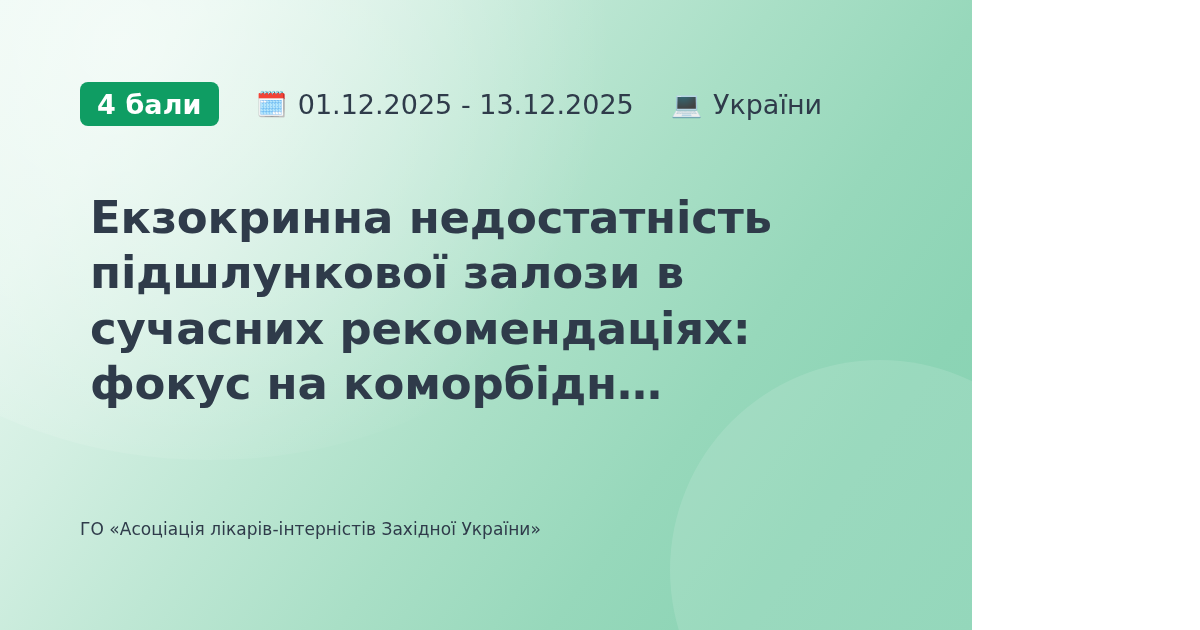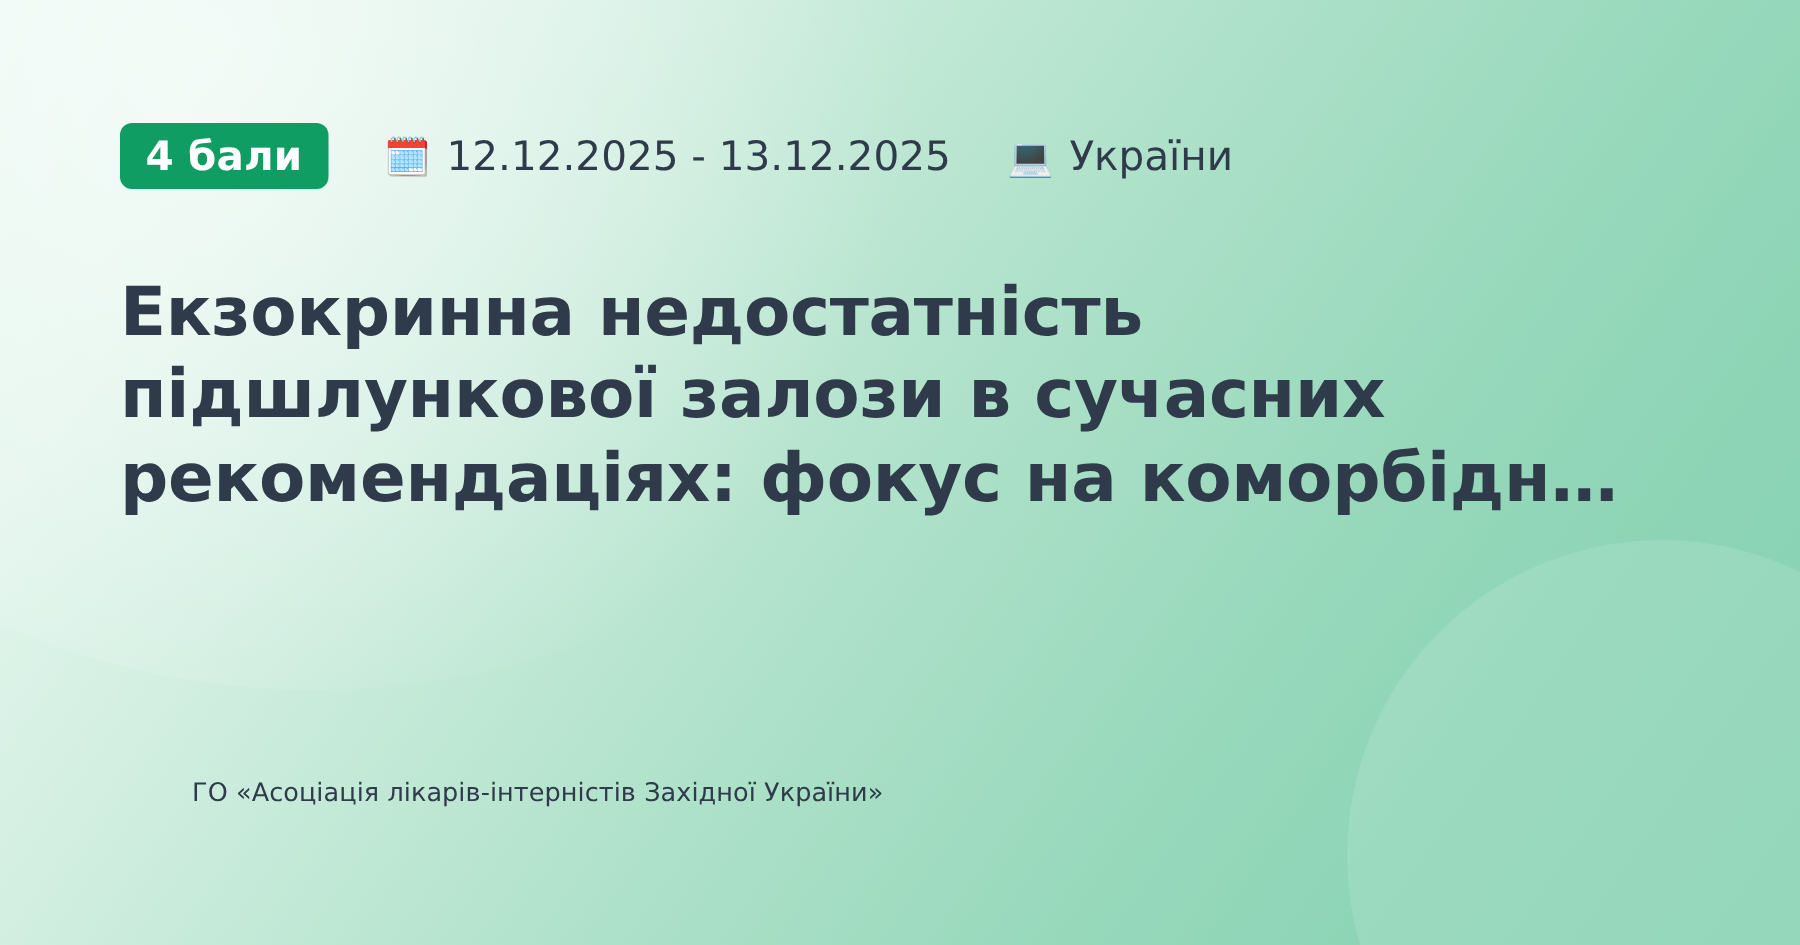--- a/index.html
+++ b/index.html
@@ -4,21 +4,21 @@
 <title>Event Card</title>
 <style>
   html, body {
     margin: 0;
     padding: 0;
     background: #ffffff;
   }
 
   #card {
     position: relative;
-    width: 1200px;
+    width: 972px;
     height: 630px;
     overflow: hidden;
     font-family: "DejaVu Sans", "Liberation Sans", sans-serif;
     background-color: #8ad4b4;
     background-image:
       linear-gradient(125deg,
         #e9f8f1 0%,
         #e2f5ec 14%,
         #d3efe2 26%,
         #bee7d4 40%,
@@ -104,60 +104,59 @@
   .meta-item.format { margin-left: 38px; }
 
   .emoji {
     font-size: 25px;
     line-height: 1;
     display: inline-block;
   }
 
   
   .title {
-    margin: 0;
+    margin: 10px;
     padding-top: 52px;
     color: #2f3b4a;
     font-size: 45px;
     font-weight: 700;
     line-height: 1.23;
     letter-spacing: -0.2px;
     max-width: 1060px;
   }
 
   .spacer { flex: 1 1 auto; }
 
   
   .footer {
     color: #2f3b4a;
     font-size: 17px;
     font-weight: 400;
     line-height: 1.3;
     letter-spacing: 0.05px;
     padding-bottom: 48px;
-    margin-left: 48px;
   }
 </style>
 </head>
 <body>
 
 <div id="card">
 
   <div class="light-wash"></div>
   <div class="corner-arc"></div>
 
   <div class="content">
 
     <div class="meta-row">
 
       <span class="badge">4 бали</span>
 
       <span class="meta-item date">
         <span class="emoji">🗓️</span>
-        <span>12.12.2025 - 13.12.2025</span>
+        <span>01.12.2025 - 13.12.2025</span>
       </span>
 
       <span class="meta-item format">
         <span class="emoji">💻</span>
         <span>України</span>
       </span>
 
     </div>
 
     <h1 class="title">Екзокринна недостатність підшлункової залози в сучасних рекомендаціях: фокус на коморбідн…</h1>

